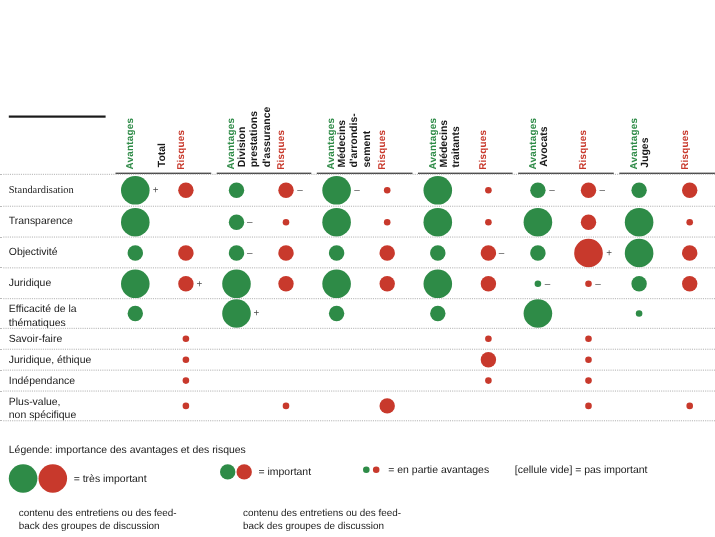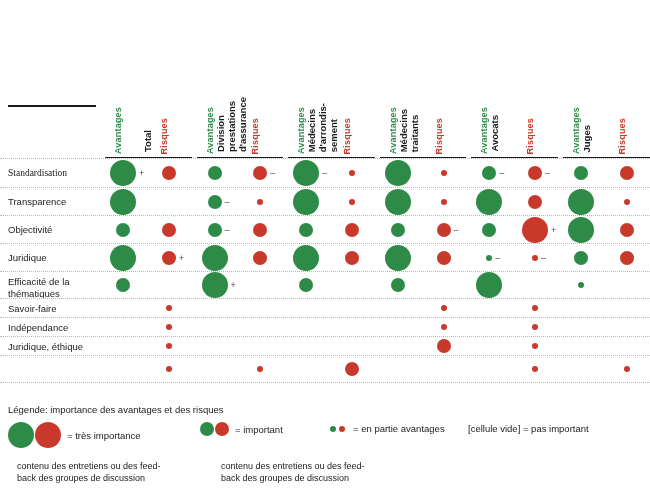--- a/index.html
+++ b/index.html
@@ -238,47 +238,51 @@
       <div class="row" style="height: 18px;">
         <div class="row-label" style="top: 3.5px;">
           <div>Savoir-faire</div>
         </div>
         <div class="bub r" style="width: 6px; height: 6px; left: 168.7px; top: 9px;"></div>
         <div class="bub r" style="width: 6px; height: 6px; left: 443.5px; top: 9px;"></div>
         <div class="bub r" style="width: 6px; height: 6px; left: 535.1px; top: 9px;"></div>
       </div>
       <div class="row" style="height: 18px;">
         <div class="row-label" style="top: 3.5px;">
+          <div>Juridique, éthique</div>
+        </div>
+        <div class="bub r" style="width: 6px; height: 6px; left: 168.7px; top: 9px;"></div>
+        <div class="bub r" style="width: 14px; height: 14px; left: 443.5px; top: 9px;"></div>
+        <div class="bub r" style="width: 6px; height: 6px; left: 535.1px; top: 9px;"></div>
+      </div>
+      <div class="row" style="height: 18px;">
+        <div class="row-label" style="top: 3.5px;">
           <div>Indépendance</div>
         </div>
         <div class="bub r" style="width: 6px; height: 6px; left: 168.7px; top: 9px;"></div>
         <div class="bub r" style="width: 6px; height: 6px; left: 443.5px; top: 9px;"></div>
         <div class="bub r" style="width: 6px; height: 6px; left: 535.1px; top: 9px;"></div>
       </div>
-      <div class="row" style="height: 18px;">
-        <div class="row-label" style="top: 3.5px;">
-          <div>Juridique, éthique</div>
-        </div>
-        <div class="bub r" style="width: 6px; height: 6px; left: 168.7px; top: 9px;"></div>
-        <div class="bub r" style="width: 14px; height: 14px; left: 443.5px; top: 9px;"></div>
-        <div class="bub r" style="width: 6px; height: 6px; left: 535.1px; top: 9px;"></div>
-      </div>
       <div class="row" style="height: 26px;">
+        <div class="row-label" style="top: 4px;">
+          <div>Plus-value,</div>
+          <div>non spécifique</div>
+        </div>
         <div class="bub r" style="width: 6px; height: 6px; left: 168.7px; top: 13px;"></div>
         <div class="bub r" style="width: 6px; height: 6px; left: 260.3px; top: 13px;"></div>
         <div class="bub r" style="width: 14px; height: 14px; left: 351.9px; top: 13px;"></div>
         <div class="bub r" style="width: 6px; height: 6px; left: 535.1px; top: 13px;"></div>
         <div class="bub r" style="width: 6px; height: 6px; left: 626.7px; top: 13px;"></div>
       </div>
     </div>
 
   <div class="legend">
     <div class="legend-title">Légende: importance des avantages et des risques</div>
     <div id="legend-items">
-        <div class="lg-item" style="left: 8px;"><span class="lg-dots"><span class="lg-dot g" style="width: 26px; height: 26px; margin-right: 1px;"></span><span class="lg-dot r" style="width: 26px; height: 26px; margin-right: 1px;"></span></span><span class="lg-txt">= très importance</span></div>
+        <div class="lg-item" style="left: 8px;"><span class="lg-dots"><span class="lg-dot g" style="width: 26px; height: 26px; margin-right: 1px;"></span><span class="lg-dot r" style="width: 26px; height: 26px; margin-right: 1px;"></span></span><span class="lg-txt">= très important</span></div>
         <div class="lg-item" style="left: 200px;"><span class="lg-dots"><span class="lg-dot g" style="width: 14px; height: 14px; margin-right: 1px;"></span><span class="lg-dot r" style="width: 14px; height: 14px; margin-right: 1px;"></span></span><span class="lg-txt">= important</span></div>
         <div class="lg-item" style="left: 330px;"><span class="lg-dots"><span class="lg-dot g" style="width: 6px; height: 6px; margin-right: 3px;"></span><span class="lg-dot r" style="width: 6px; height: 6px; margin-right: 3px;"></span></span><span class="lg-txt">= en partie avantages</span></div>
         <div class="lg-item" style="left: 463px;"><span class="lg-txt">[cellule vide] = pas important</span></div>
       </div>
     <div class="note" style="left:8px;">
       <span class="ind">contenu des entretiens ou des feed-</span>
       <span class="ind">back des groupes de discussion</span>
     </div>
     <div class="note" style="left:212px;">
       <span class="ind">contenu des entretiens ou des feed-</span>

